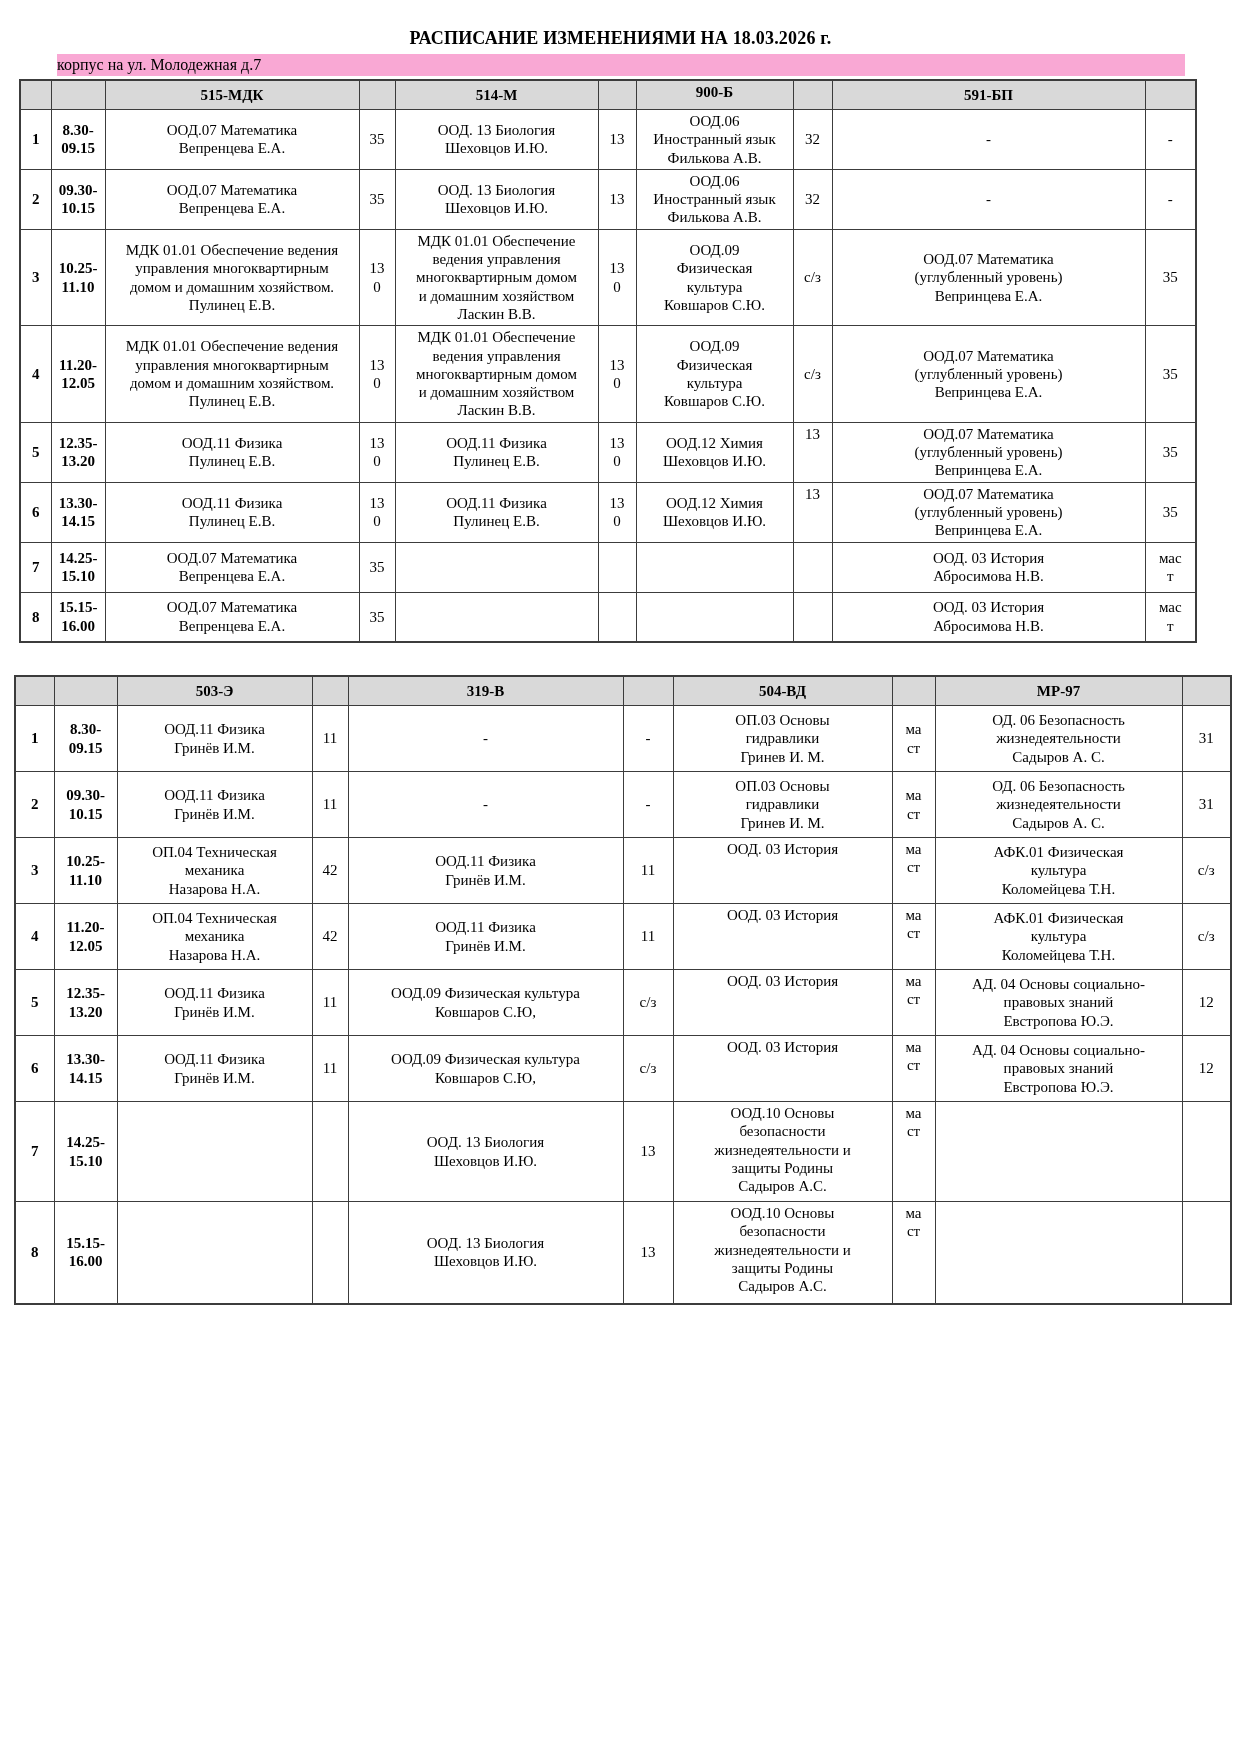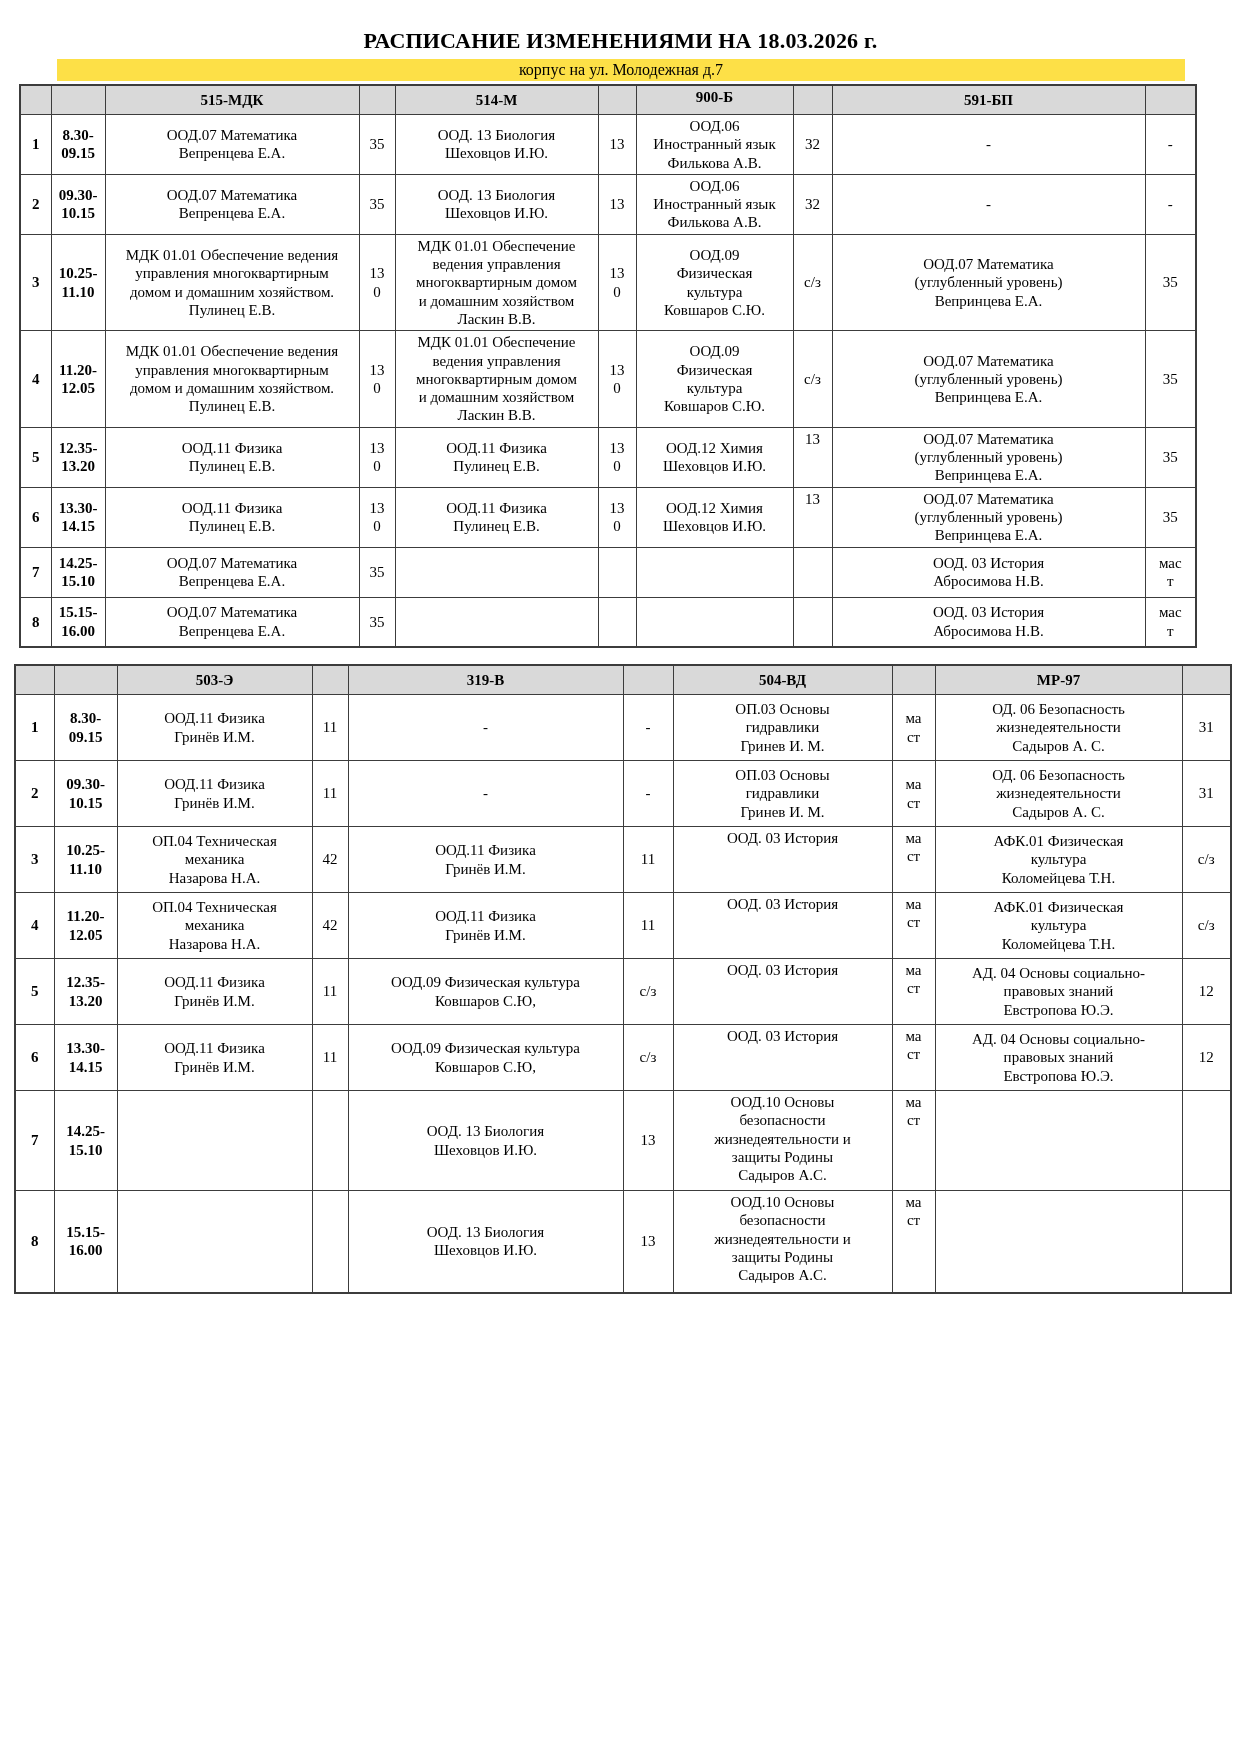--- a/index.html
+++ b/index.html
@@ -3,32 +3,32 @@
 <meta charset="utf-8">
 <style>
   html,body { margin:0; padding:0; }
   body {
     width:1241px; height:1755px; background:#ffffff;
     font-family:"Liberation Serif", serif; color:#000;
     position:relative; overflow:hidden;
   }
   .title {
     margin-top:28px; text-align:center;
-    font-size:22px; font-weight:bold; letter-spacing:.2px;
+    font-size:18px; font-weight:bold; letter-spacing:.2px;
   }
   .band {
     margin:5px 0 3px 57px; width:1128px; height:22px; line-height:22px;
-    background:#fde047; text-align:center; font-size:16px;
+    background:#f9a8d4; font-size:16px;
   }
   table.sched {
     border-collapse:collapse; table-layout:fixed;
     border:2px solid #3c3c3c;
   }
   #table1 { margin-left:19px; width:1176px; }
-  #table2 { margin-left:14px; margin-top:16px; width:1216px; }
+  #table2 { margin-left:14px; margin-top:32px; width:1216px; }
   table.sched th, table.sched td {
     border:1px solid #3c3c3c;
     padding:2px 5px;
     text-align:center; vertical-align:middle;
     font-size:15px; line-height:1.22;
     white-space:pre-line; overflow:hidden;
   }
   table.sched thead th {
     background:#d9d9d9; font-weight:bold; height:24px;
   }

